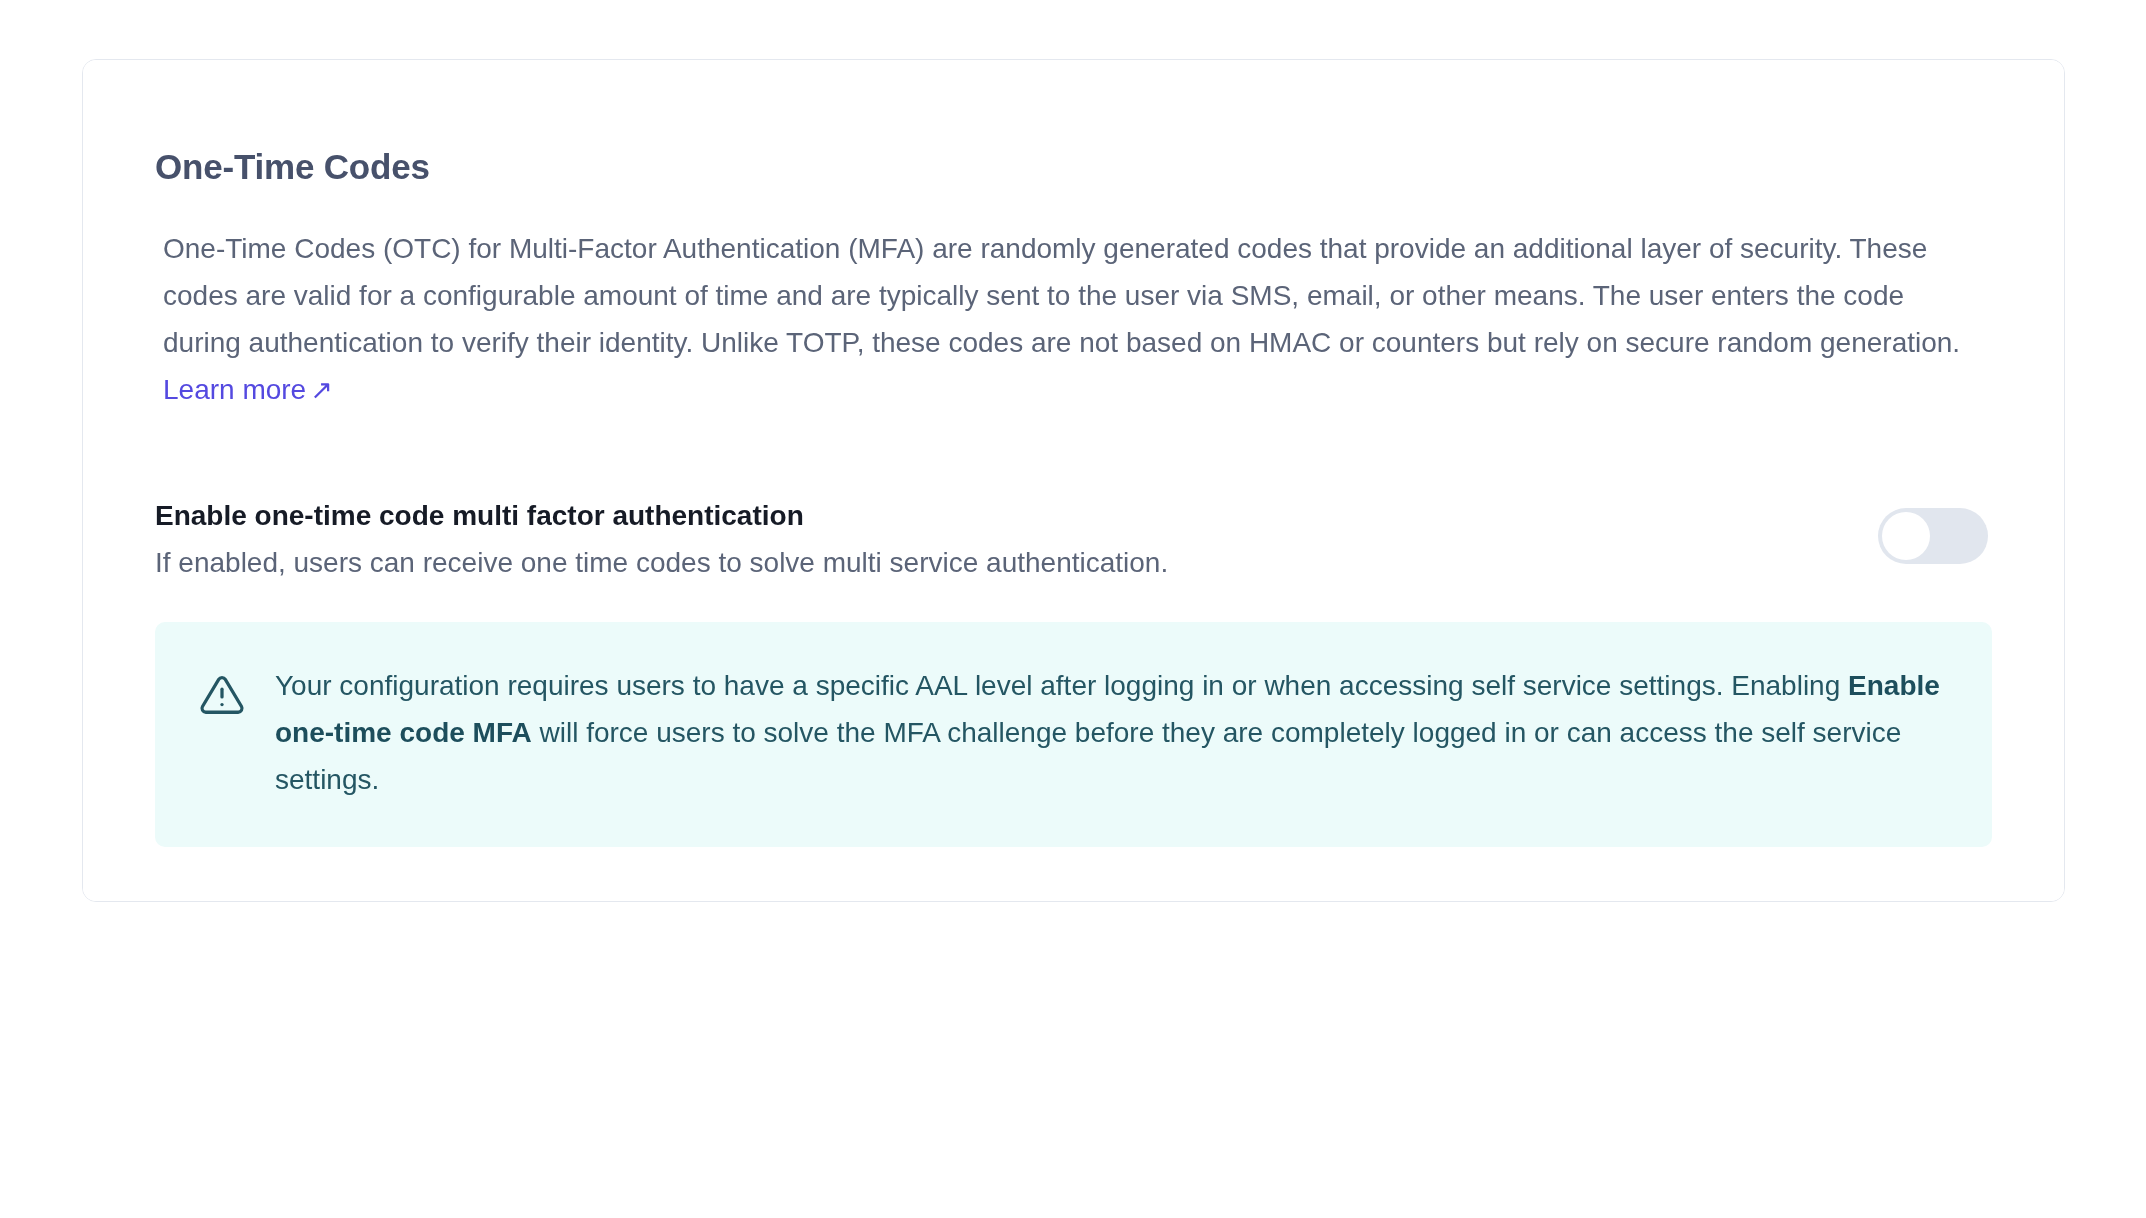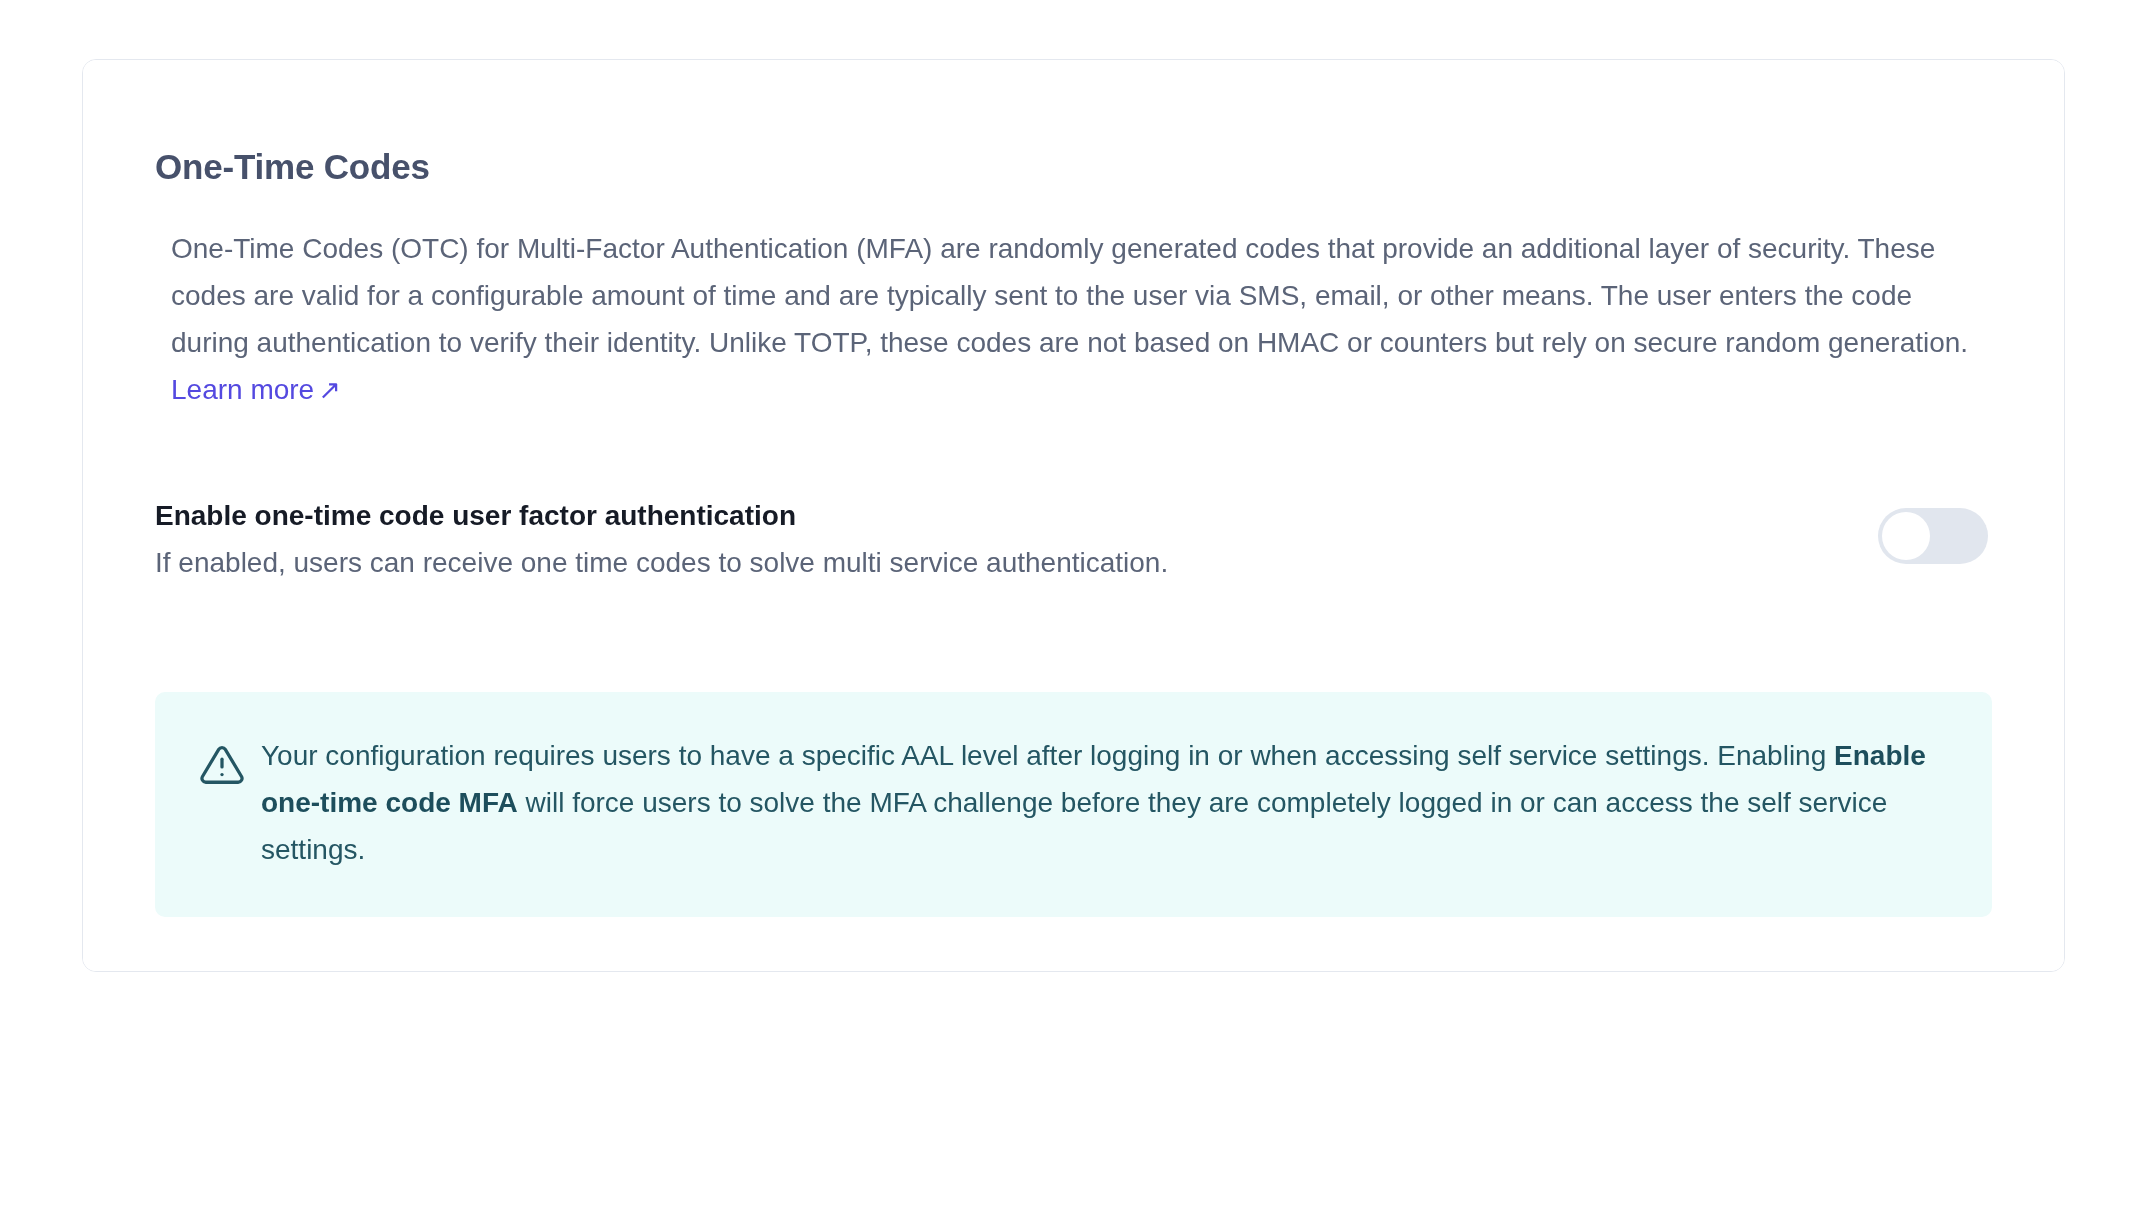--- a/index.html
+++ b/index.html
@@ -42,21 +42,21 @@
   .card-title {
     margin: 0 0 38px 0;
     font-size: 35px;
     line-height: 40px;
     font-weight: bold;
     color: #47516b;
     letter-spacing: -0.2px;
   }
 
   .card-description {
-    margin: 16px;
+    margin: 8px;
     font-size: 28px;
     line-height: 47px;
     color: #5b6478;
     max-width: 1860px;
   }
 
   .learn-more-link {
     color: #5449e0;
     text-decoration: none;
     white-space: nowrap;
@@ -110,22 +110,22 @@
     top: 4px;
     width: 48px;
     height: 48px;
     border-radius: 50%;
     background: #ffffff;
   }
 
   .callout {
     display: flex;
     align-items: flex-start;
-    gap: 16px;
-    margin-top: 110px;
+    gap: 30px;
+    margin-top: 40px;
     padding: 40px 45px 44px 44px;
     background: #ecfbfa;
     border-radius: 10px;
   }
 
   .callout-icon {
     flex: 0 0 auto;
     width: 46px;
     height: 46px;
     margin-top: 10px;
@@ -171,21 +171,21 @@
   <section class="settings-card">
 
     <div class="card-body">
 
       <h2 class="card-title">One-Time Codes</h2>
 
       <p class="card-description"><span>One-Time Codes (OTC) for Multi-Factor Authentication (MFA) are randomly generated codes that provide an additional layer of security. These codes are valid for a configurable amount of time and are typically sent to the user via SMS, email, or other means. The user enters the code during authentication to verify their identity. Unlike TOTP, these codes are not based on HMAC or counters but rely on secure random generation. </span><a class="learn-more-link" href="#"><span>Learn more</span><span class="arrow-glyph">↗</span></a></p>
 
       <div class="setting-row">
         <div class="setting-text">
-          <p class="setting-label">Enable one-time code user factor authentication</p>
+          <p class="setting-label">Enable one-time code multi factor authentication</p>
           <p class="setting-help">If enabled, users can receive one time codes to solve multi service authentication.</p>
         </div>
 
         <div class="toggle-switch">
           <span class="toggle-knob"></span>
         </div>
       </div>
 
       <div class="callout">
         <span class="callout-icon">

